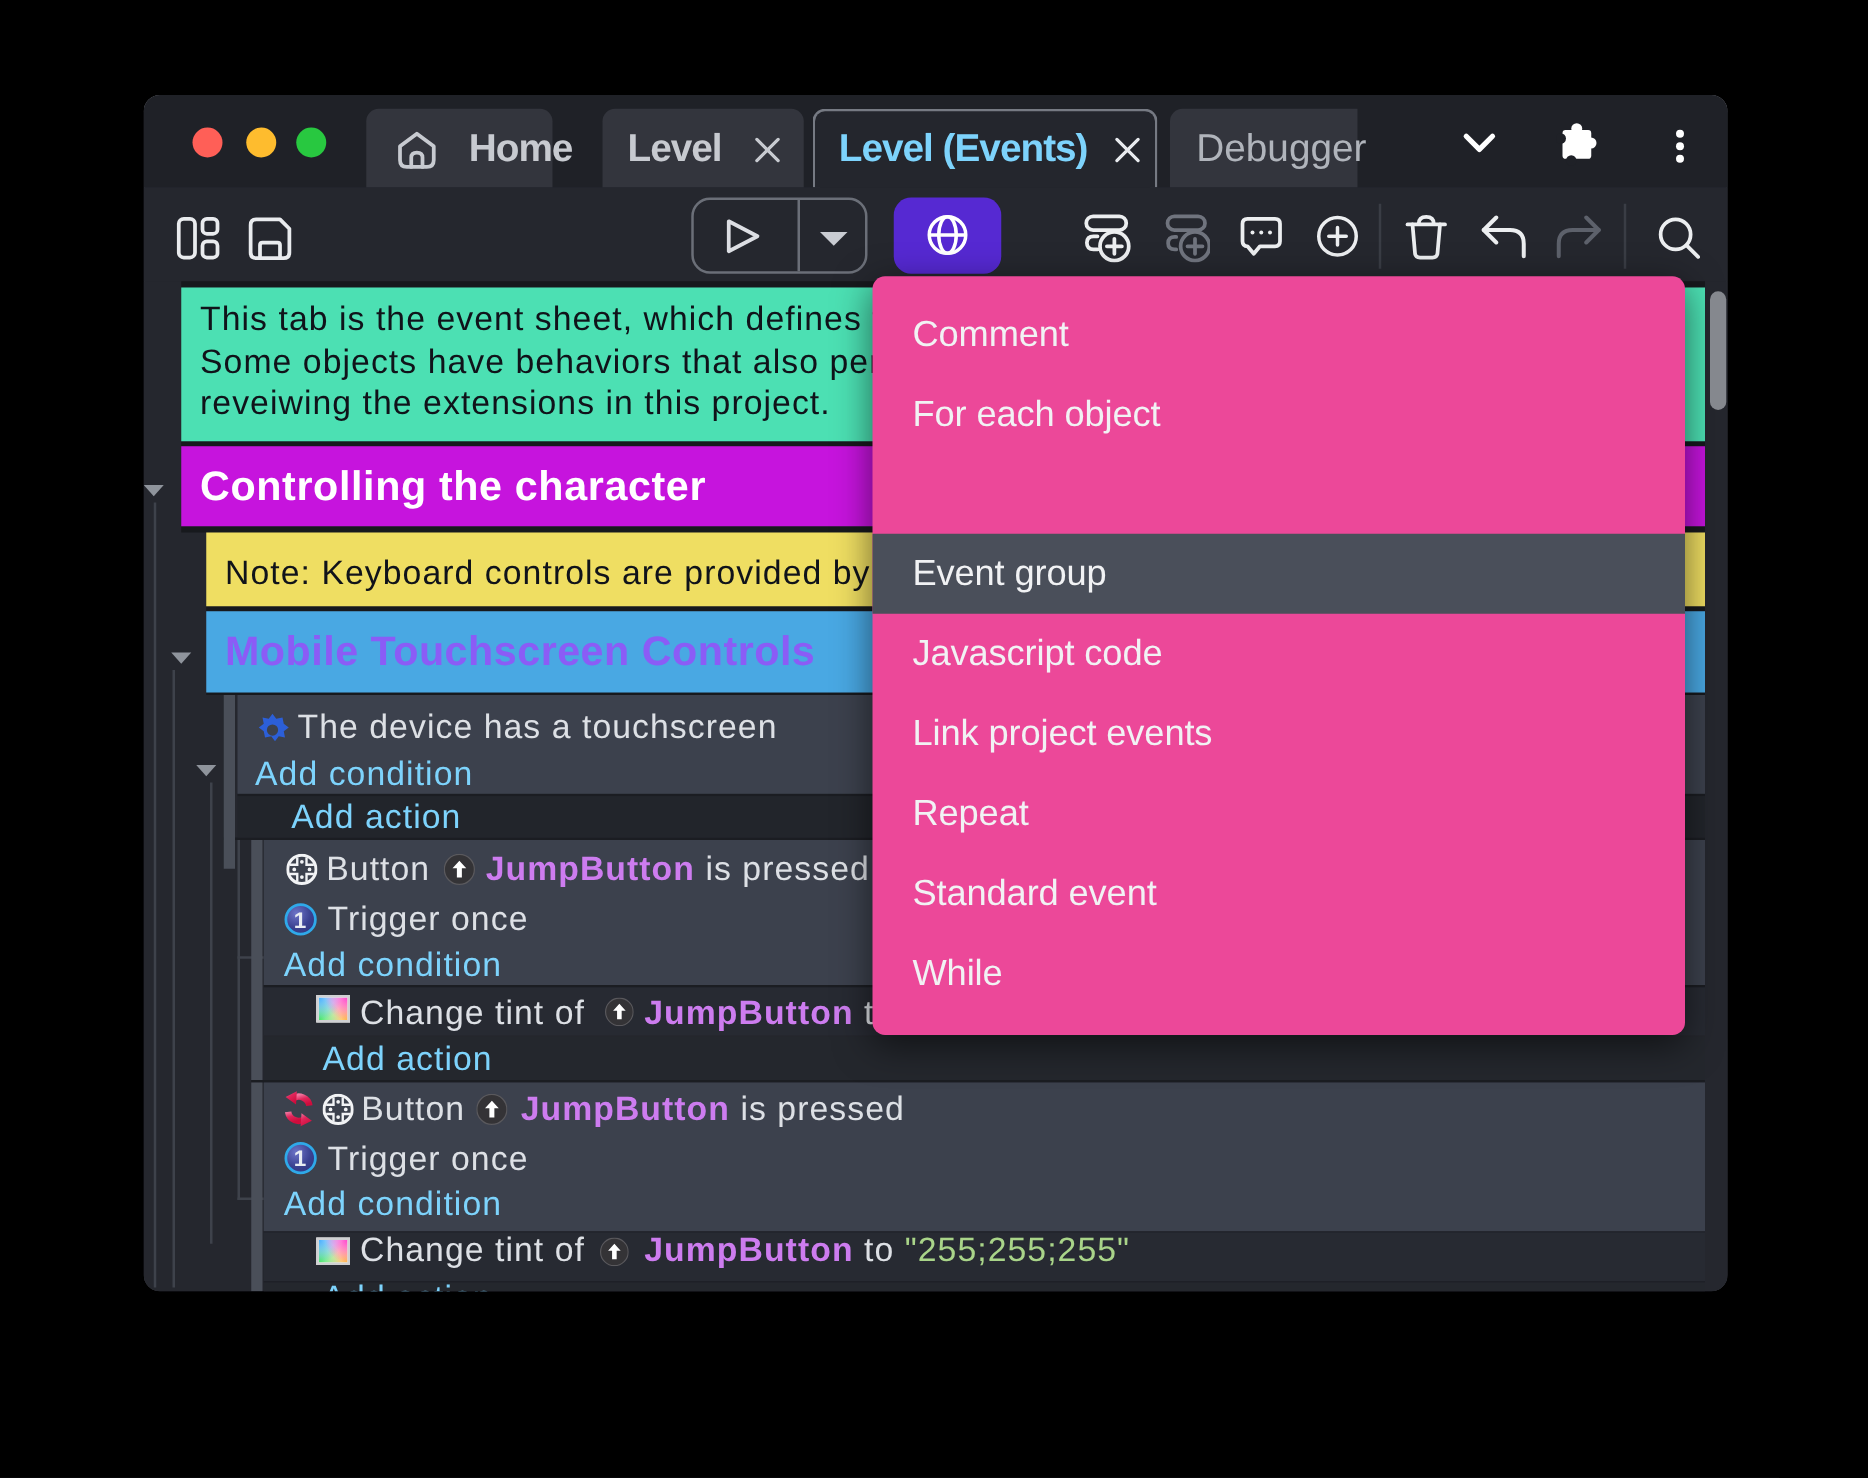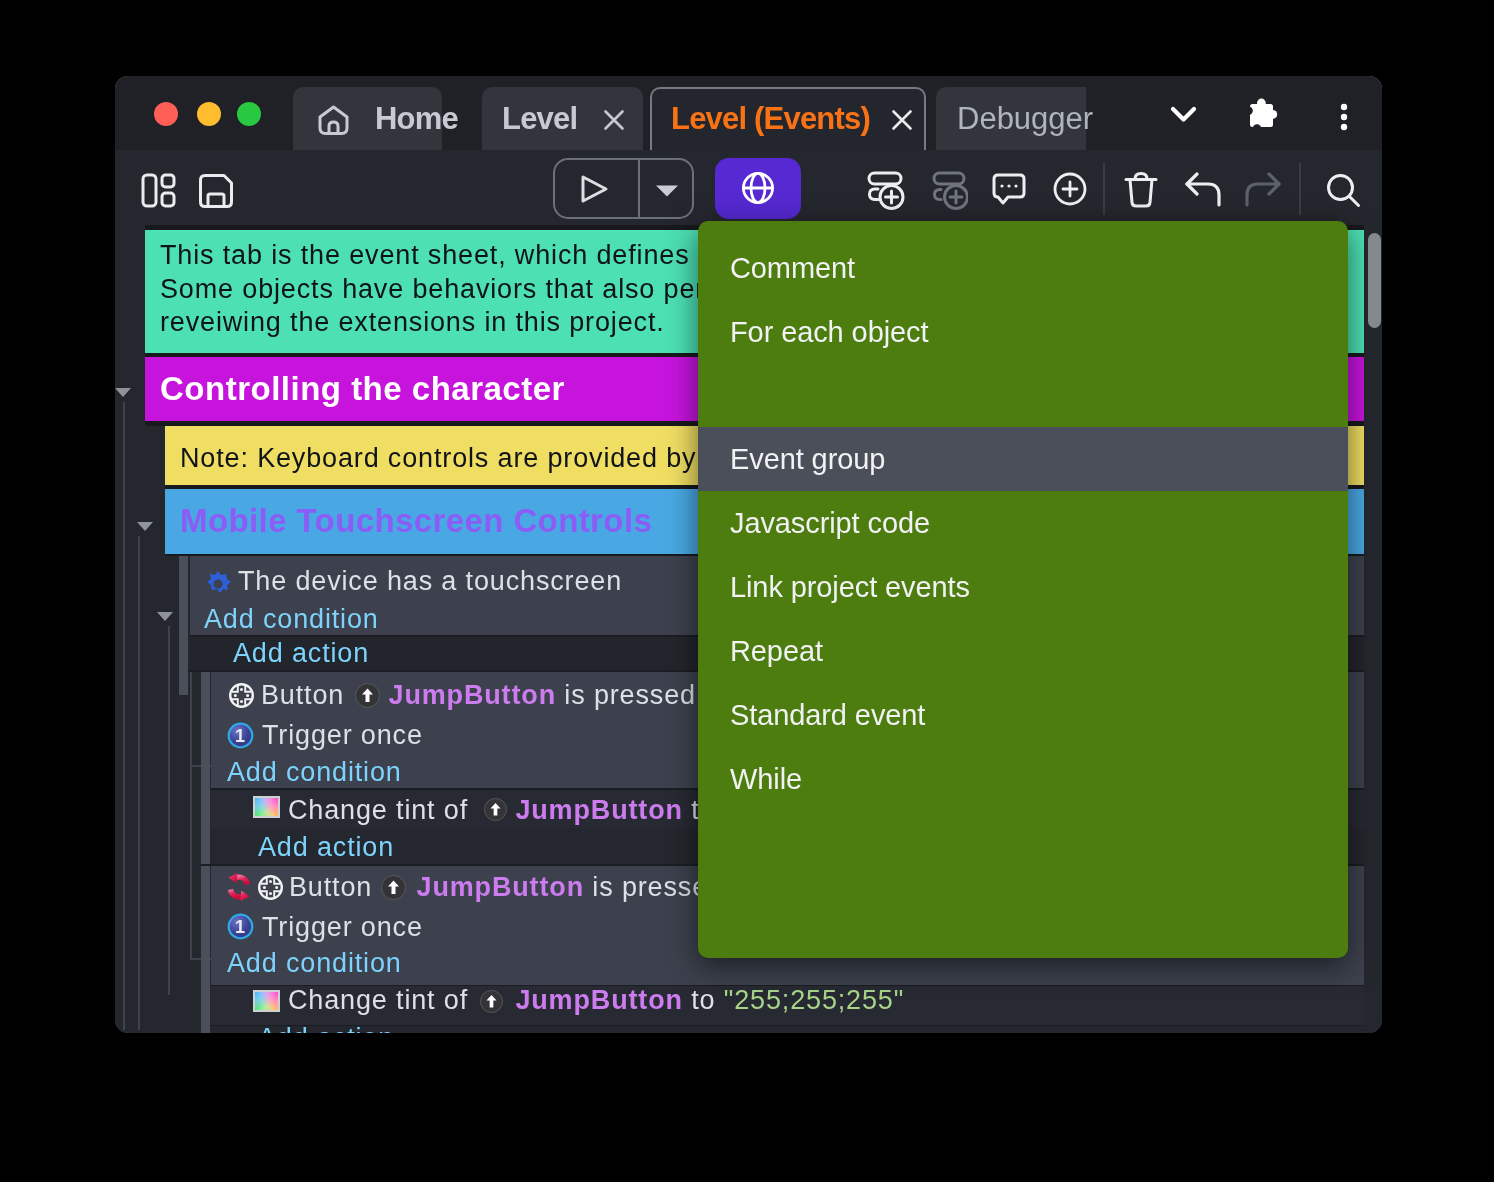--- a/index.html
+++ b/index.html
@@ -40,21 +40,21 @@
     </div>
 
     <div class="abs tab" style="left:367px;width:161px;">
       <div class="abs" style="left:20px;top:14px;">Level</div>
       <svg class="abs" style="left:120px;top:21px" width="24" height="24" viewBox="0 0 24 24" stroke="#c7cad0" stroke-width="2.6" stroke-linecap="round">
         <path d="M3.5 3.5 L20.5 20.5 M20.5 3.5 L3.5 20.5"></path>
       </svg>
     </div>
 
     <div class="abs tab" style="left:535px;width:276px;background:#24262d;border:2px solid #767a83;border-bottom:none;height:63px;box-sizing:border-box;">
-      <div class="abs" style="left:19px;top:12px;color:#f97316;">Level (Events)</div>
+      <div class="abs" style="left:19px;top:12px;color:#7dd3fc;">Level (Events)</div>
       <svg class="abs" style="left:238px;top:19px" width="24" height="24" viewBox="0 0 24 24" stroke="#e8eaee" stroke-width="2.6" stroke-linecap="round">
         <path d="M3.5 3.5 L20.5 20.5 M20.5 3.5 L3.5 20.5"></path>
       </svg>
     </div>
 
     <div class="abs tab" style="left:821px;width:150px;border-radius:10px 0 0 0;">
       <div class="abs" style="left:21px;top:14px;color:#b0b4bb;font-weight:400;letter-spacing:0px;">Debugger</div>
     </div>
 
     <svg class="abs" style="left:1047px;top:26px" width="46" height="26" viewBox="0 0 46 26" fill="none" stroke="#ffffff" stroke-width="4.2" stroke-linecap="round" stroke-linejoin="round">
@@ -301,21 +301,21 @@
       radial-gradient(circle at 100% 100%, rgba(255,180,60,.95), rgba(255,180,60,0) 62%),#fff;"></div>
     <svg class="abs" style="left:365px;top:765px" width="23" height="23" viewBox="0 0 25 25">
       <circle cx="12.5" cy="12.5" r="12" fill="#343336" stroke="#5a595d" stroke-width="1"></circle>
       <path d="M12.5 5.5 L18 11.5 L14.5 11.5 L14.5 19 L10.5 19 L10.5 11.5 L7 11.5 Z" fill="#fff"></path>
     </svg>
     <div class="abs etxt" style="left:173px;top:755px;line-height:40px;">Change tint of <span style="display:inline-block;width:39px;"></span><span class="purp">JumpButton</span> to <span style="color:#a9d489">"255;255;255"</span></div>
     <div class="abs" style="left:96px;top:801px;width:1153px;height:36px;background:#24272d;"></div>
     <div class="abs etxt grey" style="left:143px;top:793px;line-height:40px;">Add action</div>
   </div>
 
-  <div class="abs" id="menu" style="left:583px;top:145px;width:650px;height:737px;background:#4d7c0f;border-radius:10px;box-shadow:0 8px 30px rgba(0,0,0,0.55);text-decoration:underline;">
+  <div class="abs" id="menu" style="left:583px;top:145px;width:650px;height:607px;background:#ec4899;border-radius:10px;box-shadow:0 8px 30px rgba(0,0,0,0.55);text-decoration:underline;">
     <div class="abs" style="left:0;top:206px;width:650px;height:64px;background:#4a4f5a;"></div>
     <div class="abs mitem" style="top:26.7px;line-height:40px;">Comment</div>
     <div class="abs mitem" style="top:90.6px;line-height:40px;">For each object</div>
     <div class="abs mitem" style="top:218.4px;line-height:40px;">Event group</div>
     <div class="abs mitem" style="top:282.3px;line-height:40px;">Javascript code</div>
     <div class="abs mitem" style="top:346.2px;line-height:40px;">Link project events</div>
     <div class="abs mitem" style="top:410.1px;line-height:40px;text-align:right;">Repeat</div>
     <div class="abs mitem" style="top:474px;line-height:40px;">Standard event</div>
     <div class="abs mitem" style="top:537.9px;line-height:40px;">While</div>
   </div>

